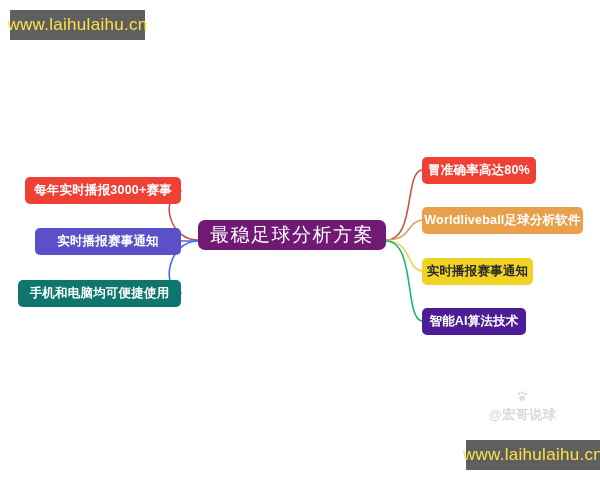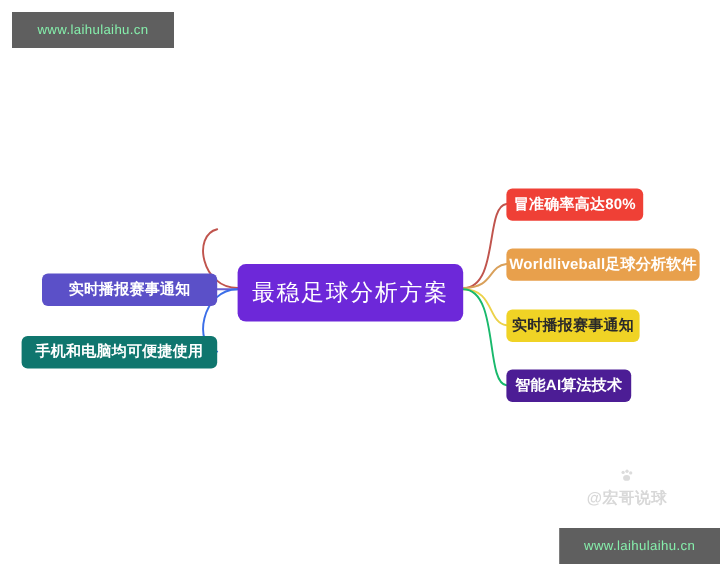--- a/index.html
+++ b/index.html
@@ -33,29 +33,29 @@
     position: absolute;
     box-sizing: border-box;
     display: flex;
     align-items: center;
     justify-content: center;
     white-space: nowrap;
     color: #ffffff;
     letter-spacing: 0.2px;
   }
   .node-central {
-    background: #6d28d9;
+    background: #701a75;
     border-radius: 7px;
     font-size: 19px;
     font-weight: 500;
     letter-spacing: 1.5px;
     left: 198px;
     top: 220px;
     width: 188px;
-    height: 48px;
+    height: 30px;
   }
   .node-branch {
     border-radius: 5px;
     font-size: 12.5px;
     font-weight: 600;
     padding: 0 23px;
     height: 27px;
   }
   .n-red     { background: #ef4036; }
   .n-purple  { background: #5b50c8; }
@@ -69,22 +69,22 @@
   .pos-left-2  { left: 35px;  top: 228px; width: 146px; }
   .pos-left-3  { left: 18px;  top: 280px; width: 163px; }
   .pos-right-1 { left: 422px; top: 157px; width: 114px; }
   .pos-right-2 { left: 422px; top: 207px; width: 161px; }
   .pos-right-3 { left: 422px; top: 258px; width: 111px; }
   .pos-right-4 { left: 422px; top: 308px; width: 104px; }
 
   .watermark-bar {
     position: absolute;
     background: #5f5f5f;
-    color: #86efac;
-    font-size: 11px;
+    color: #fde047;
+    font-size: 17px;
     letter-spacing: 0.3px;
     display: flex;
     align-items: center;
     justify-content: center;
   }
   .wm-top {
     left: 10px;
     top: 10px;
     width: 135px;
     height: 30px;
@@ -126,20 +126,23 @@
       <path d="M 386 240 C 412 240 406 222 422 220" stroke="#d9a05a"></path>
       <path d="M 386 241 C 412 241 406 269 422 271" stroke="#ecd24a"></path>
       <path d="M 386 241 C 416 241 404 319 422 321" stroke="#19b96c"></path>
     </g>
   </svg>
 
   <div class="node node-central">
     <span>最稳足球分析方案</span>
   </div>
 
+  <div class="node node-branch n-red pos-left-1">
+    <span>每年实时播报3000+赛事</span>
+  </div>
   <div class="node node-branch n-purple pos-left-2">
     <span>实时播报赛事通知</span>
   </div>
   <div class="node node-branch n-blue pos-left-3">
     <span>手机和电脑均可便捷使用</span>
   </div>
 
   <div class="node node-branch n-red2 pos-right-1">
     <span>冒准确率高达80%</span>
   </div>

